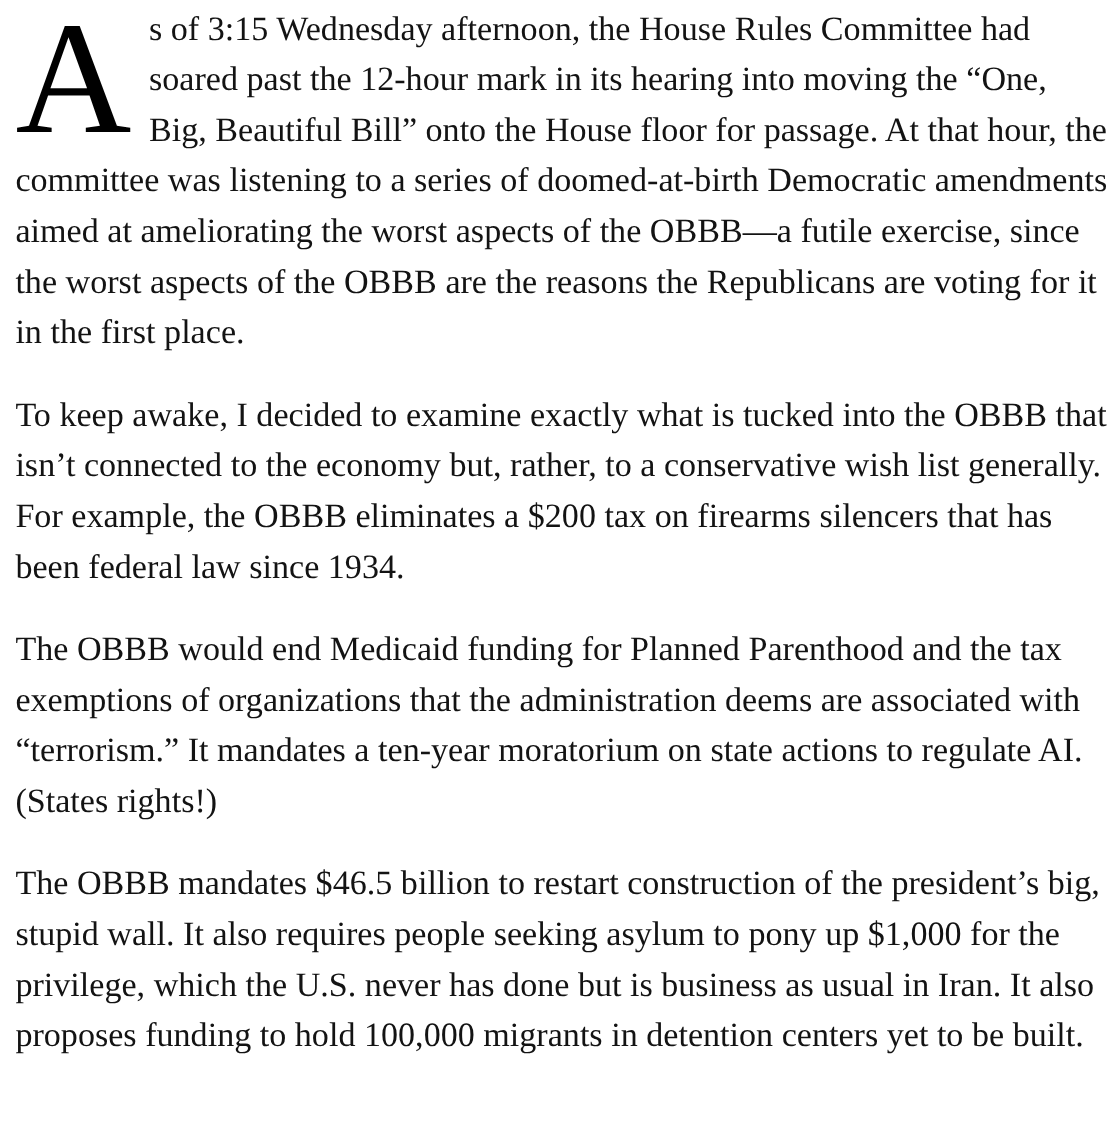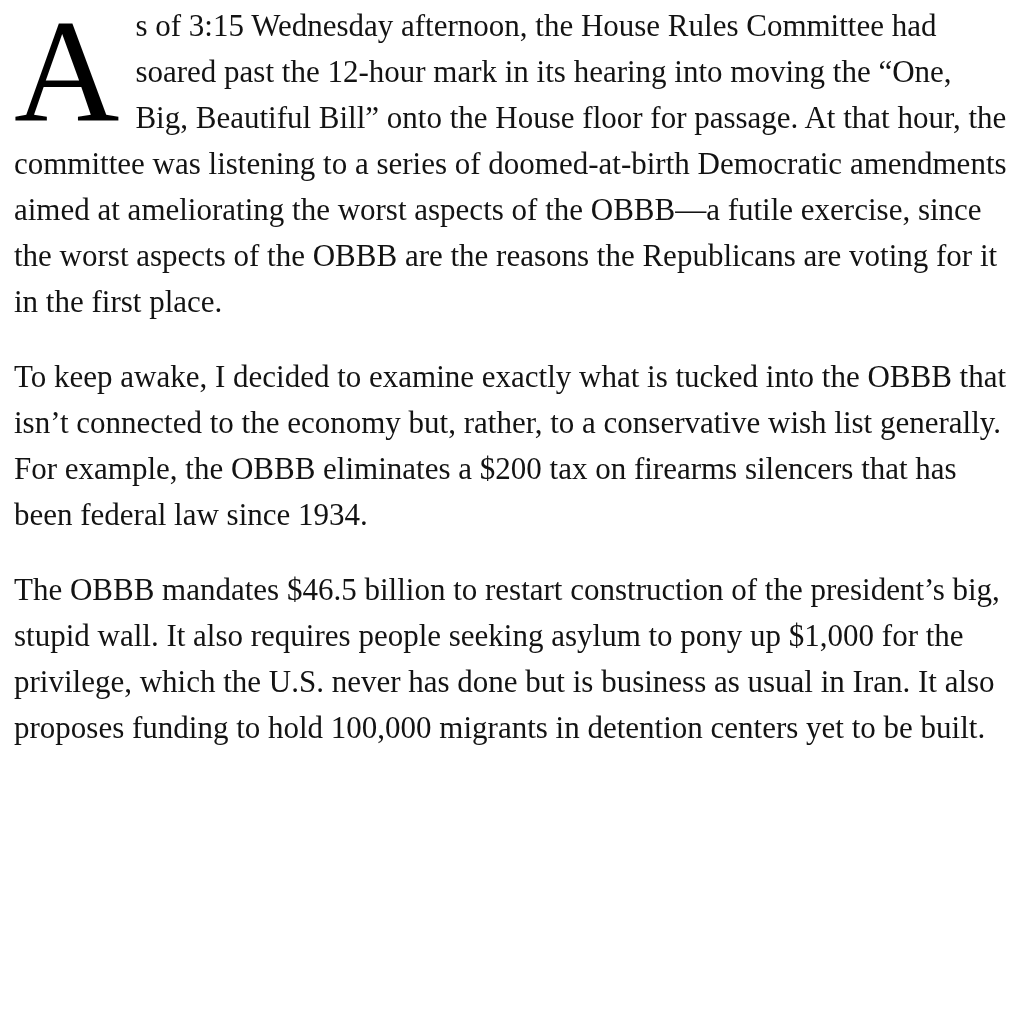--- a/index.html
+++ b/index.html
@@ -32,14 +32,15 @@
   }
 </style>
 </head>
 <body>
 
 <div class="article">
   <p class="para">
     <span class="dropcap">A</span><span>s of 3:15 Wednesday afternoon, the House Rules Committee had soared past the 12-hour mark in its hearing into moving the “One, Big, Beautiful Bill” onto the House floor for passage. At that hour, the committee was listening to a series of doomed-at-birth Democratic amendments aimed at ameliorating the worst aspects of the OBBB—a futile exercise, since the worst aspects of the OBBB are the reasons the Republicans are voting for it in the first place.</span>
   </p>
   <p class="para">To keep awake, I decided to examine exactly what is tucked into the OBBB that isn’t connected to the economy but, rather, to a conservative wish list generally. For example, the OBBB eliminates a $200 tax on firearms silencers that has been federal law since 1934.</p>
+  <p class="para">The OBBB would end Medicaid funding for Planned Parenthood and the tax exemptions of organizations that the administration deems are associated with “terrorism.” It mandates a ten-year moratorium on state actions to regulate AI. (States rights!)</p>
   <p class="para">The OBBB mandates $46.5 billion to restart construction of the president’s big, stupid wall. It also requires people seeking asylum to pony up $1,000 for the privilege, which the U.S. never has done but is business as usual in Iran. It also proposes funding to hold 100,000 migrants in detention centers yet to be built.</p>
 </div>
 
 </body></html>

